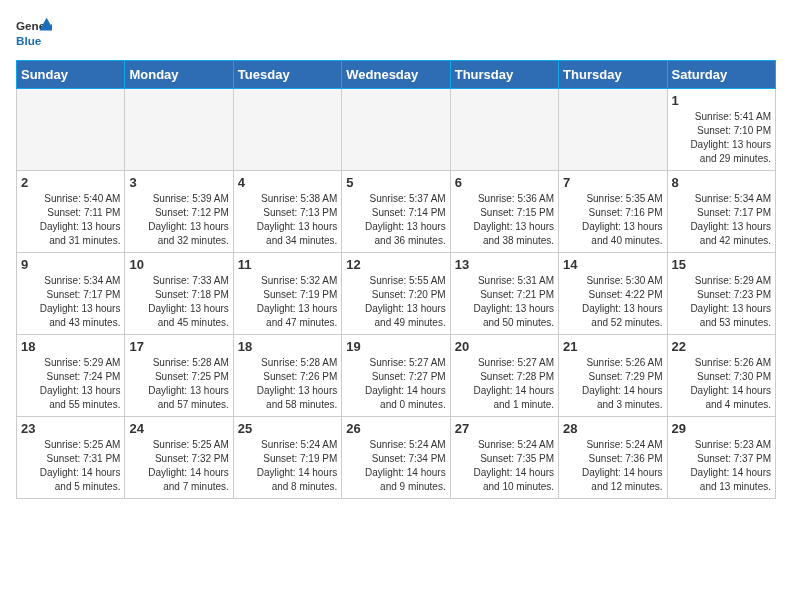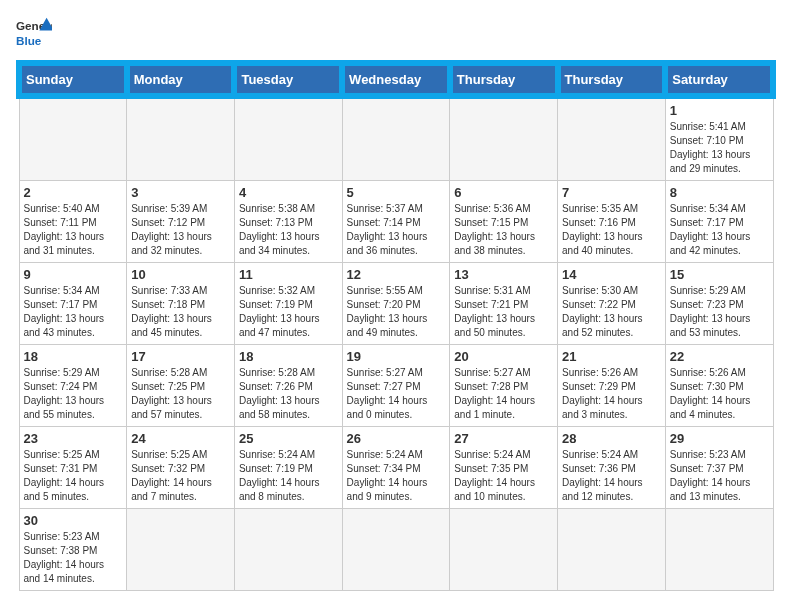--- a/index.html
+++ b/index.html
@@ -42,21 +42,21 @@
       border-collapse: collapse;
       border: 1px solid #ccc;
     }
     .calendar-table th {
       background-color: #2e6db4;
       color: #fff;
       font-size: 13px;
       font-weight: bold;
       padding: 6px 4px;
       text-align: left;
-      border: 6px solid #0ea5e9;
+      border: 1px solid #0ea5e9;
     }
     .calendar-table td {
       vertical-align: top;
       border: 1px solid #ccc;
       padding: 4px;
       width: calc(100% / 7);
       min-height: 80px;
       font-size: 10.5px;
       color: #333;
       background: #fff;
@@ -67,20 +67,21 @@
     .day-number {
       font-size: 13px;
       font-weight: bold;
       color: #333;
       margin-bottom: 2px;
     }
     .day-info {
       font-size: 10px;
       color: #333;
       line-height: 1.4;
+      text-align: right;
     }
     .week-row td {
       height: 80px;
     }
   </style>
 </head>
 <body>
 
 <div class="header-area">
   <div class="logo">
@@ -194,21 +195,21 @@
         </td>
         <td>
           <div class="day-number">13</div>
           <div class="day-info">Sunrise: 5:31 AM
 Sunset: 7:21 PM
 Daylight: 13 hours and 50 minutes.</div>
         </td>
         <td>
           <div class="day-number">14</div>
           <div class="day-info">Sunrise: 5:30 AM
-Sunset: 7:22 PM
+Sunset: 4:22 PM
 Daylight: 13 hours and 52 minutes.</div>
         </td>
         <td>
           <div class="day-number">15</div>
           <div class="day-info">Sunrise: 5:29 AM
 Sunset: 7:23 PM
 Daylight: 13 hours and 53 minutes.</div>
         </td>
       </tr>
       <tr class="week-row">
@@ -292,28 +293,14 @@
 Sunset: 7:36 PM
 Daylight: 14 hours and 12 minutes.</div>
         </td>
         <td>
           <div class="day-number">29</div>
           <div class="day-info">Sunrise: 5:23 AM
 Sunset: 7:37 PM
 Daylight: 14 hours and 13 minutes.</div>
         </td>
       </tr>
-      <tr class="week-row">
-        <td>
-          <div class="day-number">30</div>
-          <div class="day-info">Sunrise: 5:23 AM
-Sunset: 7:38 PM
-Daylight: 14 hours and 14 minutes.</div>
-        </td>
-        <td class="empty"></td>
-        <td class="empty"></td>
-        <td class="empty"></td>
-        <td class="empty"></td>
-        <td class="empty"></td>
-        <td class="empty"></td>
-      </tr>
     </tbody>
 </table>
 
 </body></html>

